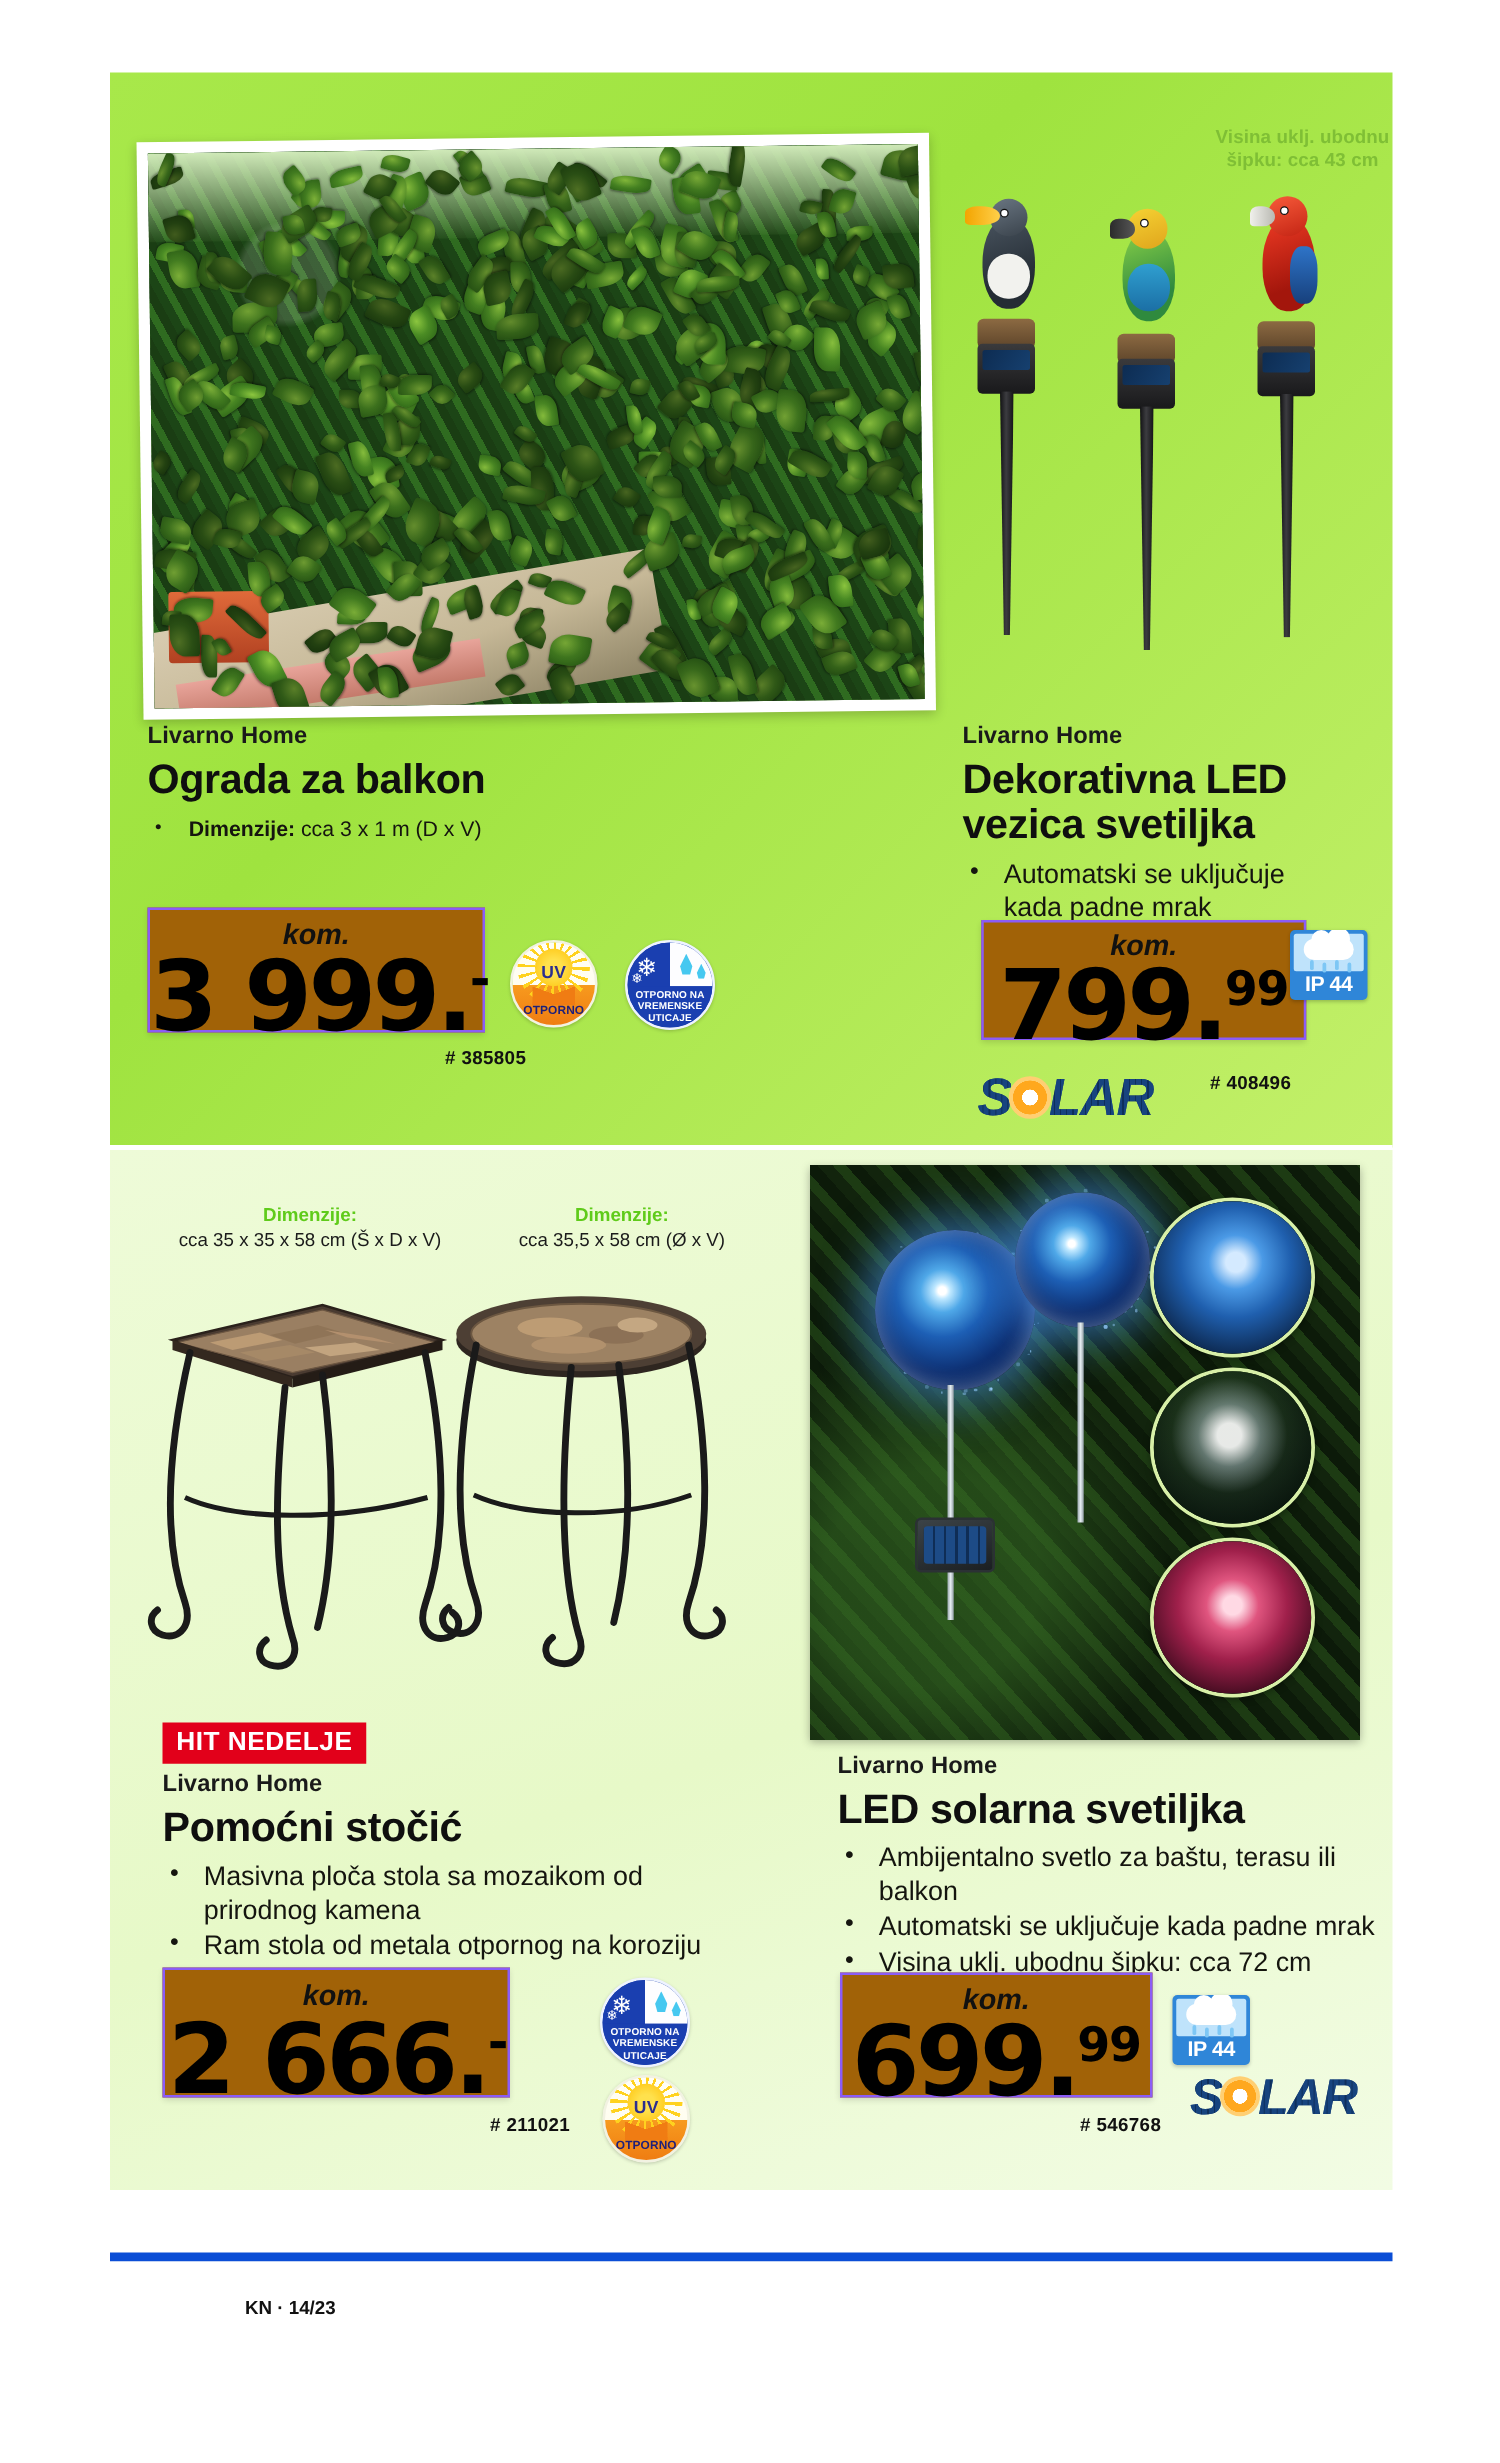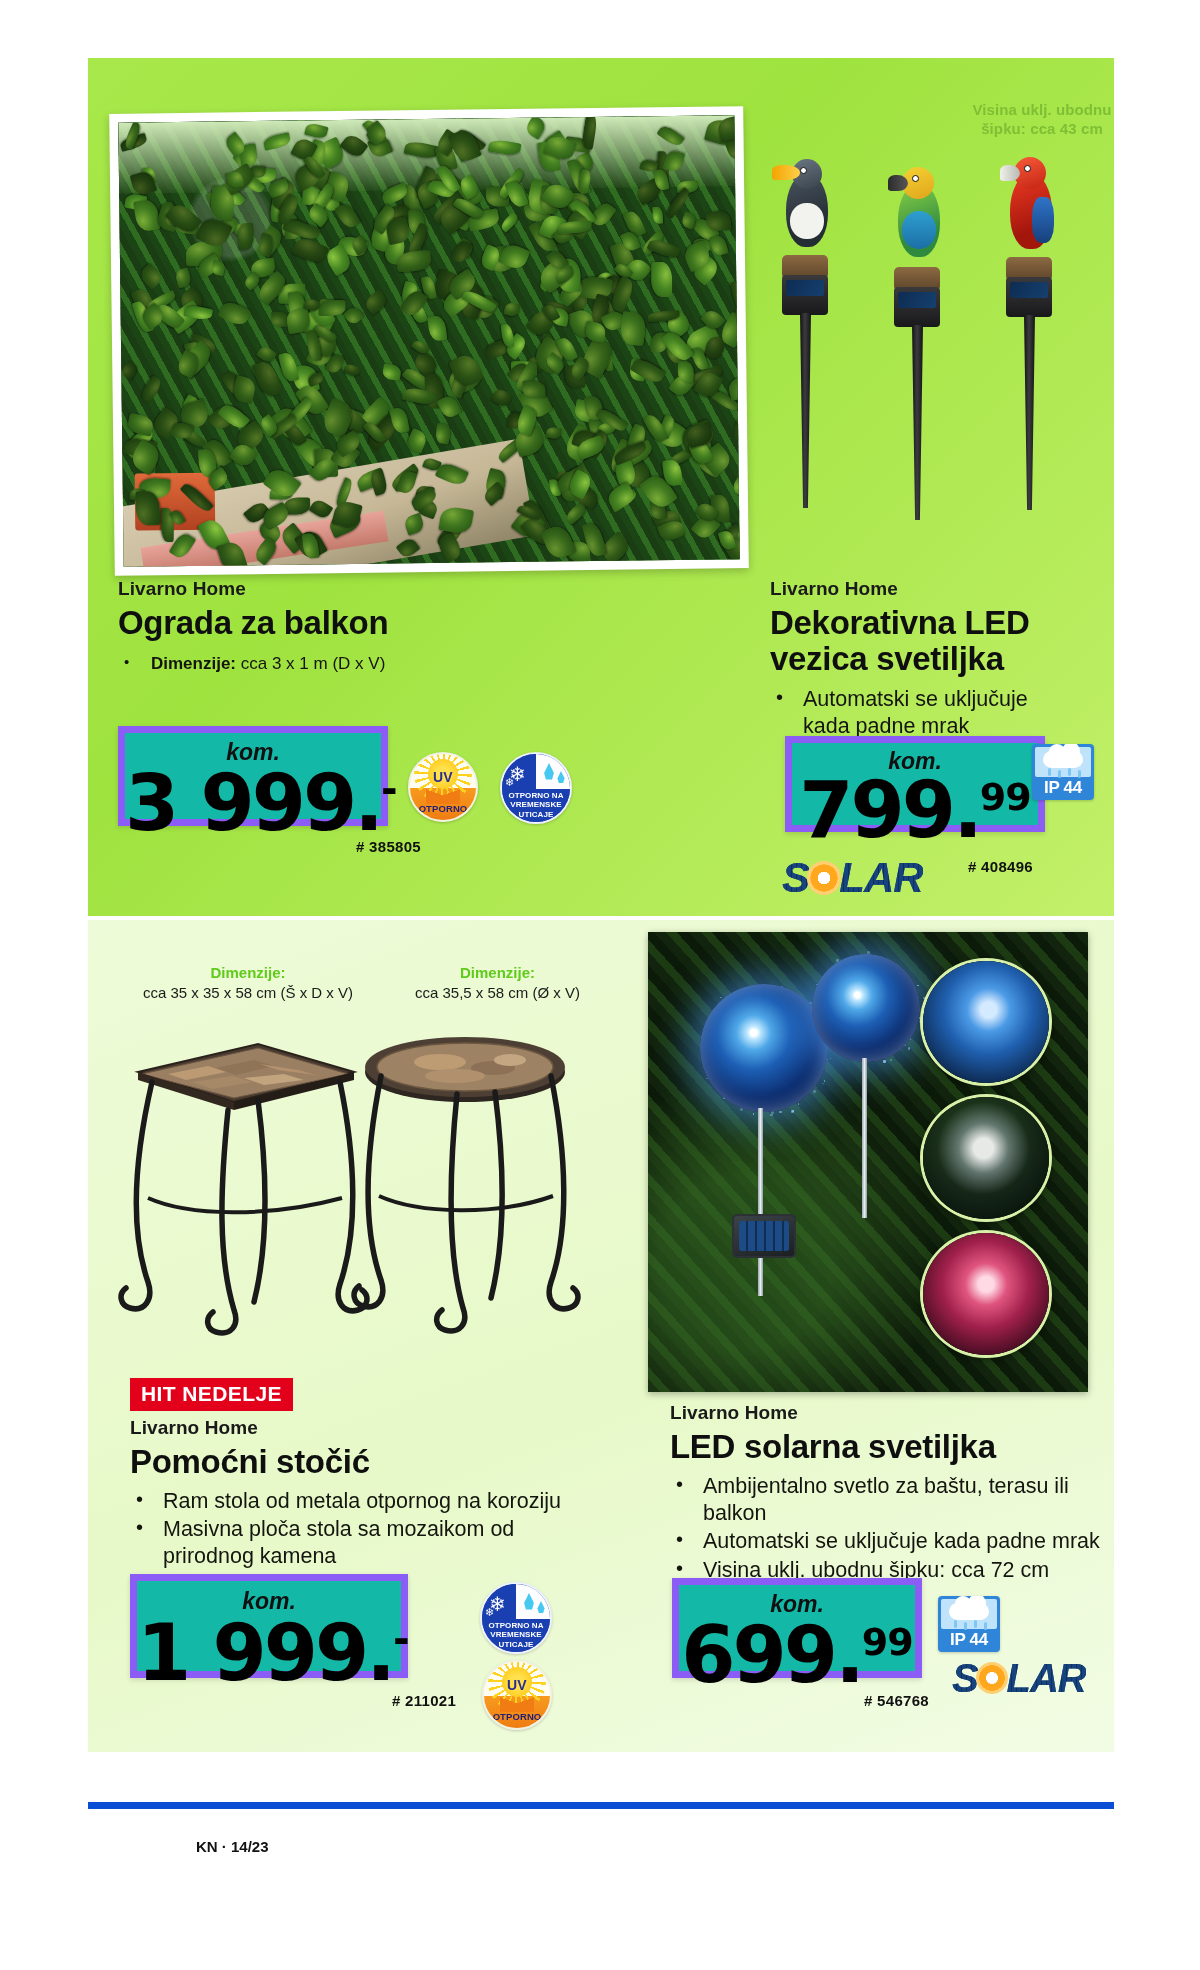--- a/index.html
+++ b/index.html
@@ -113,21 +113,21 @@
   .blk-4 { position: absolute; left: 670px; top: 1402px; width: 430px; }
 
   .hit-badge {
     display: inline-block; background: #e2001a; color: #fff;
     font-size: 21px; font-weight: 800; letter-spacing: .4px;
     padding: 4px 11px 5px; margin-bottom: 6px;
   }
 
   
   .pricebox {
-    position: absolute; background: #14b8a6; border: 7px solid #8b5cf6;
+    position: absolute; background: #a16207; border: 2px solid #8b5cf6;
     box-shadow: 0 2px 5px rgba(0,0,0,.14);
   }
   .kom { font-size: 23px; font-style: italic; font-weight: 600; color: #111; text-align: center; }
   .pnum {
     font-size: 78px; font-weight: 800; color: #000; letter-spacing: -3px;
     line-height: .92; white-space: nowrap; text-align: center;
     font-family: "DejaVu Sans", sans-serif;
   }
   .pnum .cents { font-size: 38px; vertical-align: super; letter-spacing: -1px; }
   .pnum .dash { font-size: 40px; vertical-align: super; font-weight: 900; }
@@ -900,28 +900,28 @@
     <g stroke="#1a1a1a" stroke-width="4" fill="none">
       <path d="M34,176 C74,194 152,196 208,176"></path>
     </g>
   </svg>
 
   <div class="blk-3">
     <div class="hit-badge">HIT NEDELJE</div>
     <div class="brand">Livarno Home</div>
     <div class="ptitle">Pomoćni stočić</div>
     <ul class="feat">
+      <li>Masivna ploča stola sa mozaikom od prirodnog kamena</li>
       <li>Ram stola od metala otpornog na koroziju</li>
-      <li>Masivna ploča stola sa mozaikom od prirodnog kamena</li>
     </ul>
   </div>
 
   <div class="pricebox price-3">
     <div class="kom" style="margin-top:7px">kom.</div>
-    <div class="pnum" style="margin-top:3px"><span>1 999.</span><span class="dash">-</span></div>
+    <div class="pnum" style="margin-top:3px"><span>2 666.</span><span class="dash">-</span></div>
   </div>
   <div class="artnum" style="left:392px;top:1692px"># 211021</div>
 
   <div class="badge-weather" style="left:480px;top:1582px">
     <div class="bw-tl"></div>
     <div class="bw-tr"></div>
     <div class="bw-bot"></div>
     <div class="flake" style="left:7px;top:8px;font-size:20px">❄</div>
     <div class="flake" style="left:3px;top:22px;font-size:11px">❄</div>
     <div class="drop" style="left:40px;top:9px;width:14px;height:18px"></div>

